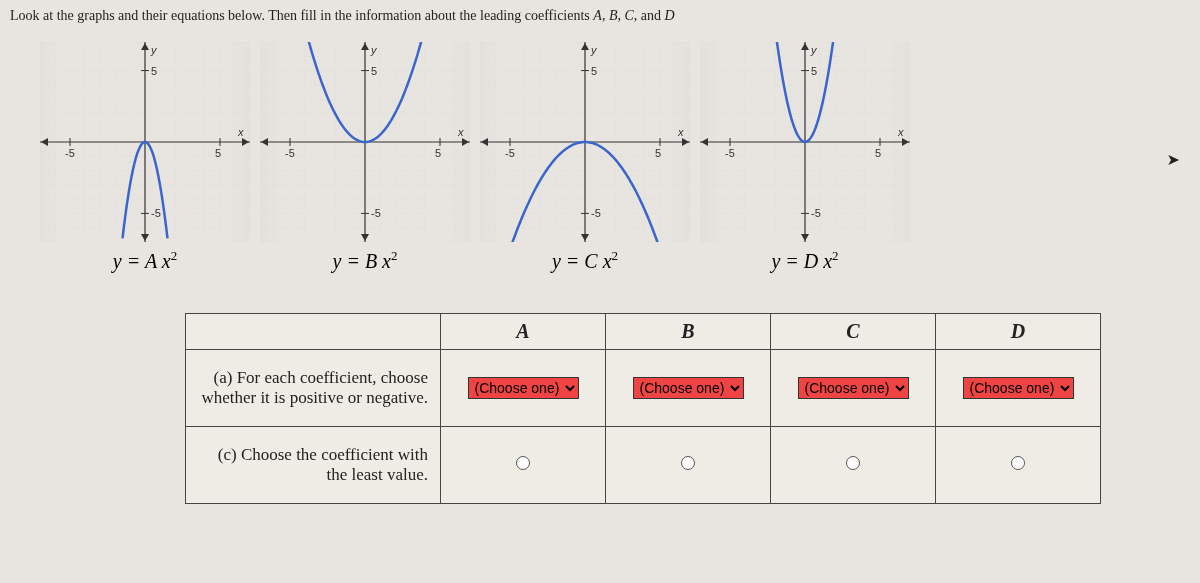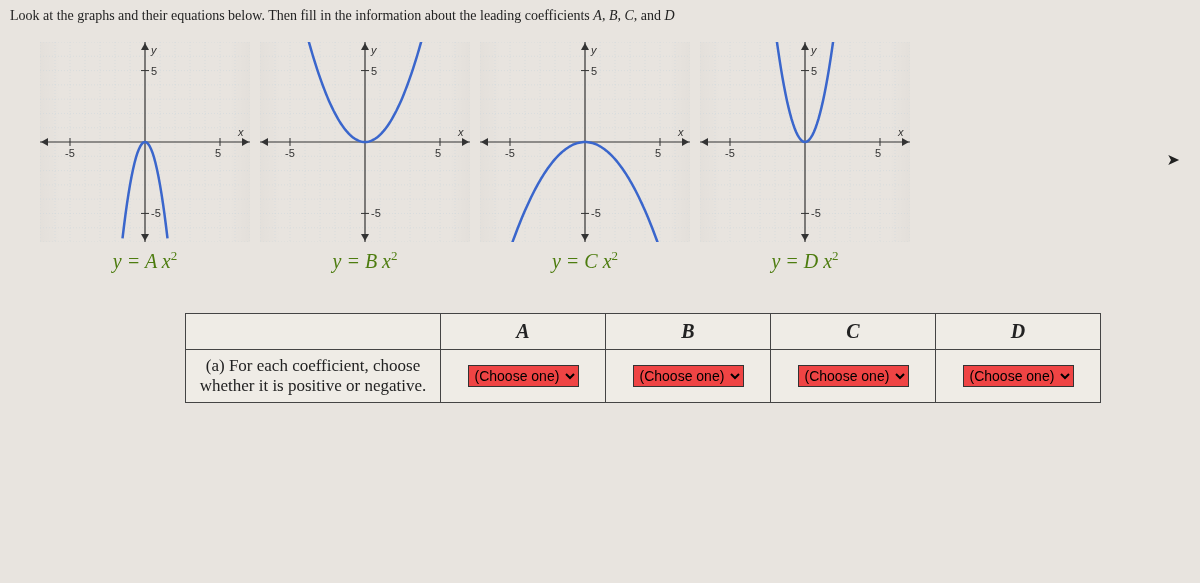--- a/index.html
+++ b/index.html
@@ -35,21 +35,21 @@
     .chart-svg {
       width: 210px;
       height: 200px;
       background: linear-gradient(90deg, rgba(0,0,0,.02), rgba(0,0,0,0) 10%, rgba(0,0,0,0) 90%, rgba(0,0,0,.02));
     }
     .chart-label {
       font-family: Georgia, 'Times New Roman', serif;
       font-style: italic;
       font-size: 20px;
       margin-top: 6px;
-      color: #4d7c0f;
+      color: #000000;
     }
     .chart-label .coef {
       font-style: italic;
     }
     .chart-label sup {
       font-size: 13px;
       vertical-align: super;
       font-style: normal;
     }
     .answer-table {
@@ -59,23 +59,23 @@
     }
     .answer-table td, .answer-table th {
       border: 1.5px solid #444;
       padding: 6px 10px;
       font-size: 17px;
       text-align: center;
       background: #efece6;
     }
     .answer-table th.rowhead {
       font-weight: normal;
-      text-align: center;
-      font-family: Georgia, 'Times New Roman', serif;
-      padding: 6px 12px;
+      text-align: right;
+      font-family: Georgia, 'Times New Roman', serif;
+      padding: 18px 12px;
     }
     .answer-table .colhead {
       font-family: Georgia, 'Times New Roman', serif;
       font-style: italic;
       font-weight: bold;
       font-size: 20px;
       width: 165px;
     }
     select.choose {
       font-size: 14px;
@@ -339,16 +339,23 @@
         <td class="colhead">C</td>
         <td class="colhead">D</td>
       </tr>
       <tr>
         <th class="rowhead">(a) For each coefficient, choose whether it is positive or negative.</th>
         <td><select class="choose"><option>(Choose one)</option></select></td>
         <td><select class="choose"><option>(Choose one)</option></select></td>
         <td><select class="choose"><option>(Choose one)</option></select></td>
         <td><select class="choose"><option>(Choose one)</option></select></td>
       </tr>
+      <tr>
+        <th class="rowhead">(c) Choose the coefficient with the least value.</th>
+        <td><span class="radio-circle"></span></td>
+        <td><span class="radio-circle"></span></td>
+        <td><span class="radio-circle"></span></td>
+        <td><span class="radio-circle"></span></td>
+      </tr>
     </tbody>
   </table>
 
 <span class="cursor-arrow">➤</span>
 
 </body></html>

